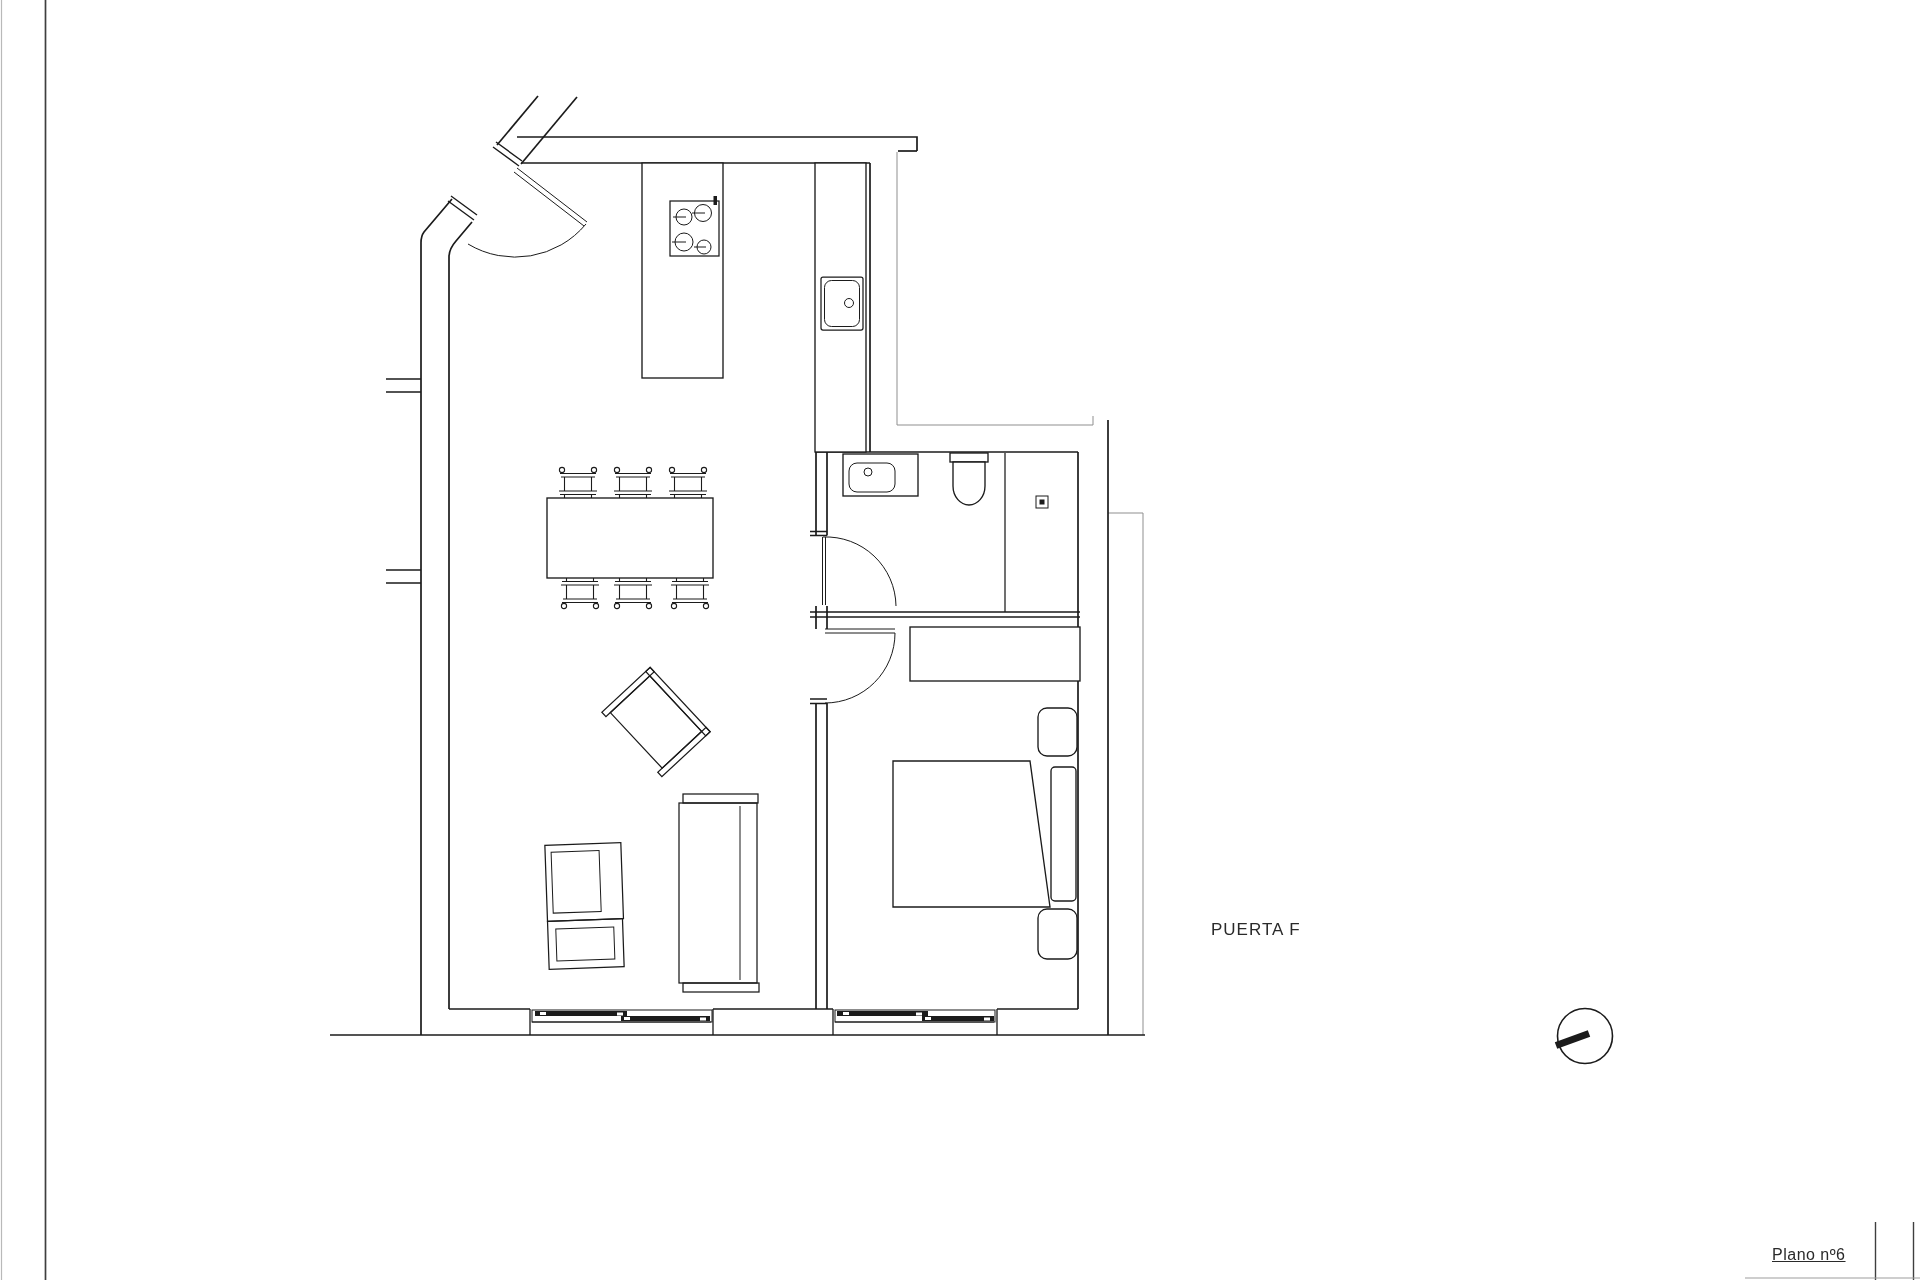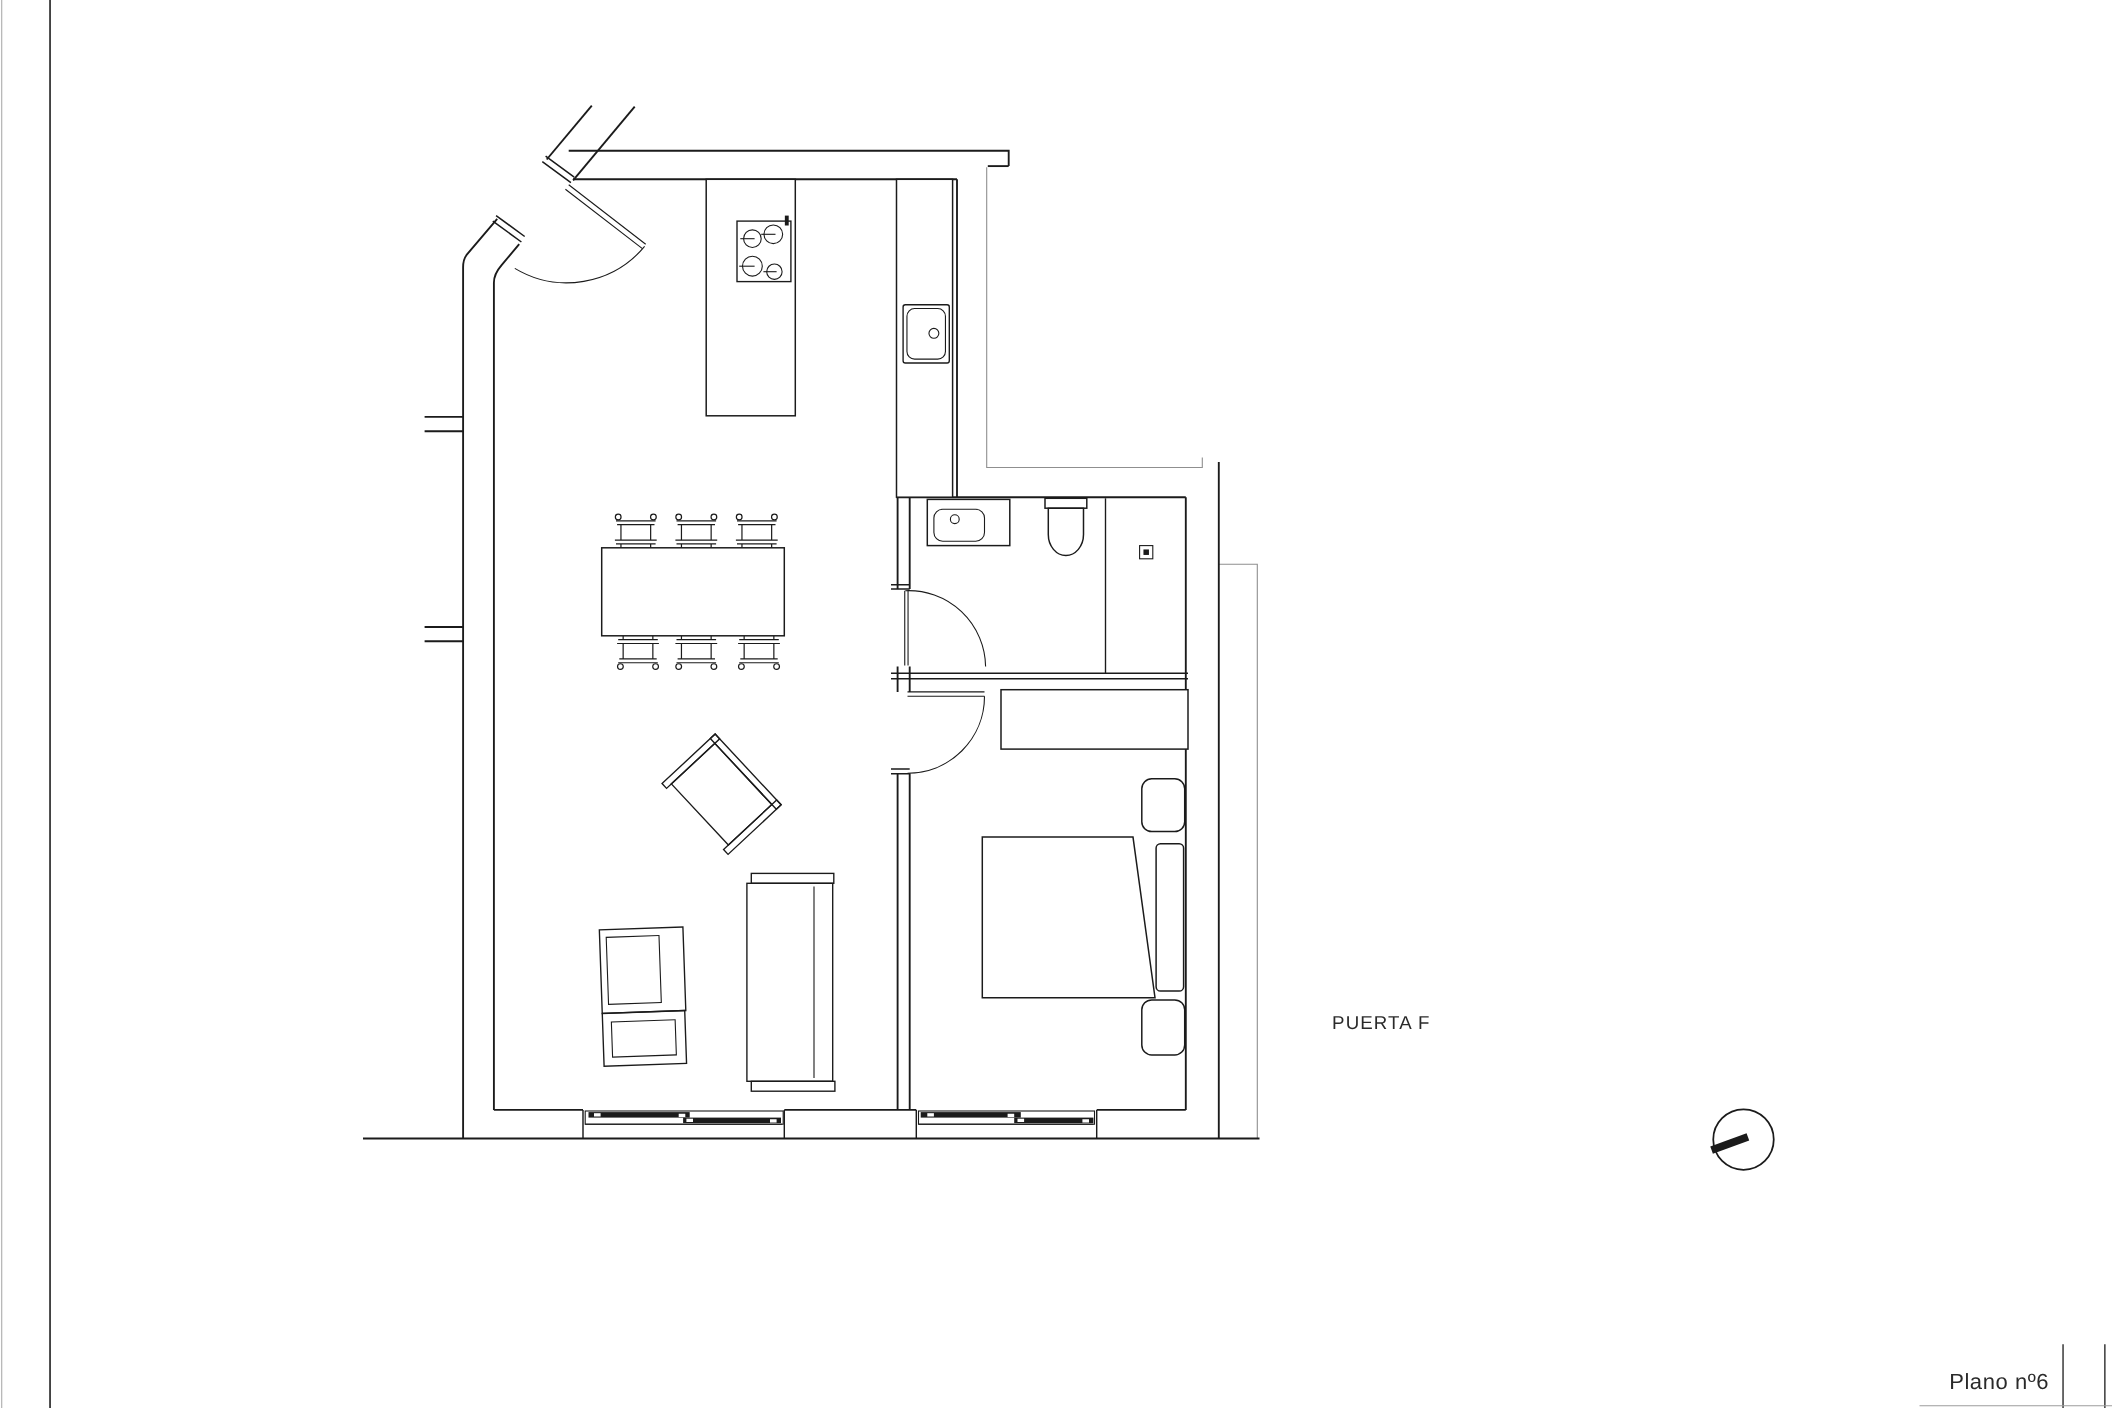--- a/index.html
+++ b/index.html
@@ -15,21 +15,21 @@
   .thinl{stroke:var(--thin);stroke-width:1;fill:none;}
   .f{stroke:var(--line);stroke-width:1.25;fill:none;}
   .fw{stroke:var(--line);stroke-width:1.35;fill:#fff;}
   .fthin{stroke:var(--line);stroke-width:1;fill:none;}
   .solid{fill:var(--line);stroke:none;}
   .whitep{fill:#fff;stroke:none;}
   .arc{stroke:var(--line);stroke-width:1;fill:none;}
   .edge{stroke:var(--edge);fill:none;}
   .label{position:absolute;color:var(--text);white-space:nowrap;}
   .door-label{left:1211px;top:920px;font-size:17px;letter-spacing:1px;}
-  .sheet-number{left:1772px;top:1246px;font-size:20px;letter-spacing:.5px;}
+  .sheet-number{left:1772px;top:1246px;font-size:16px;letter-spacing:.5px;text-decoration:underline;}
 </style>
 </head>
 <body>
 
 <div class="sheet">
   <svg width="1920" height="1280" viewBox="0 0 1920 1280">
     <defs>
       <g id="chair">
         <circle cx="4" cy="3" r="2.6" fill="#fff"></circle>
         <circle cx="36" cy="3" r="2.6" fill="#fff"></circle>

